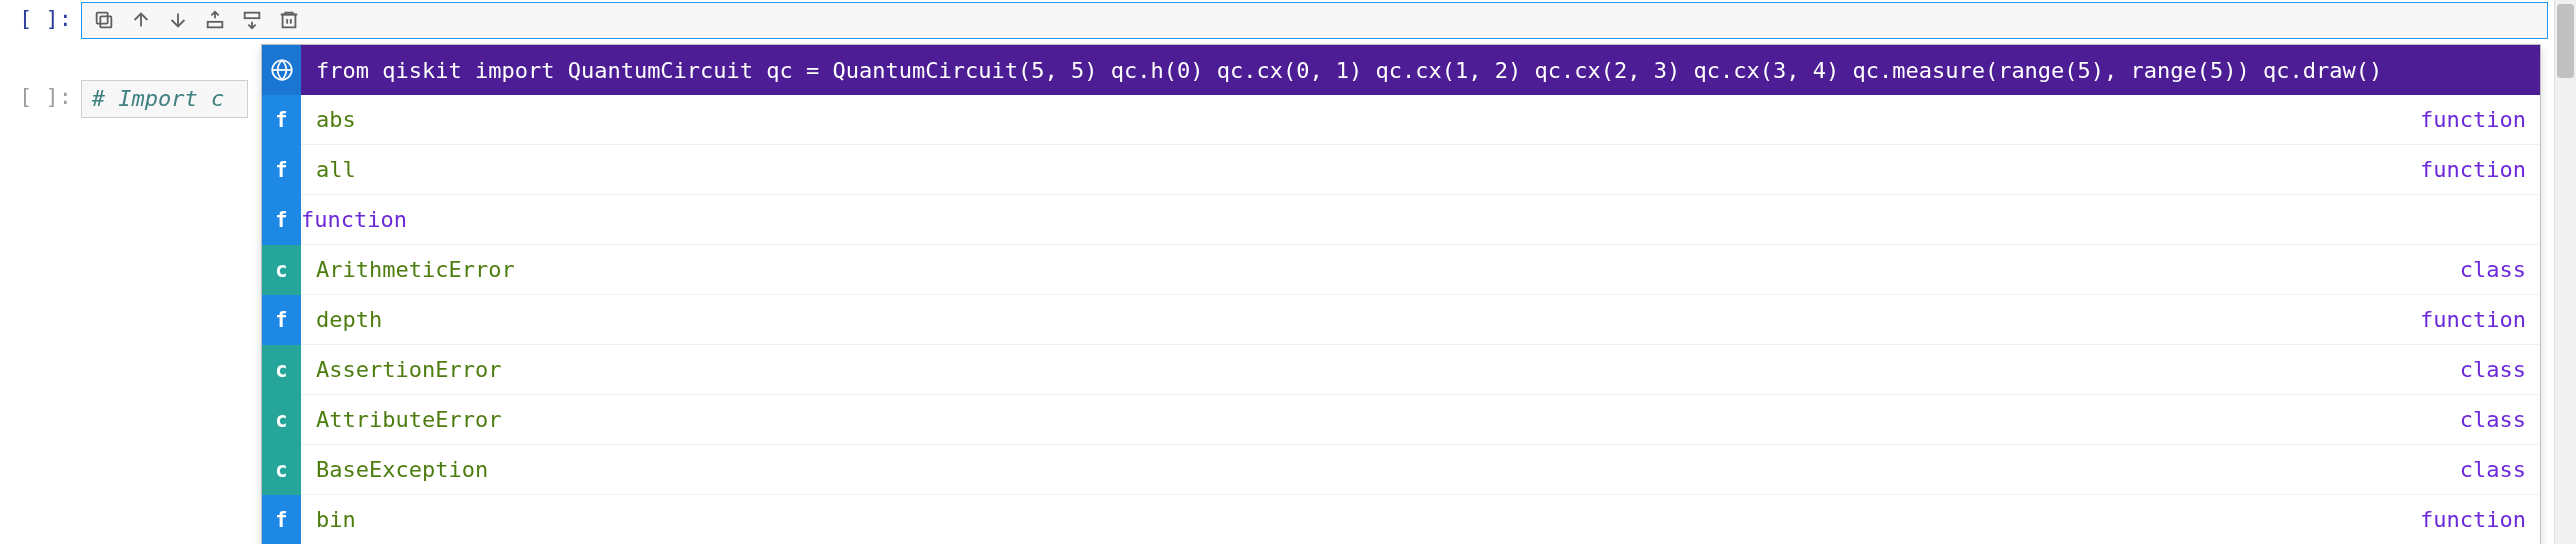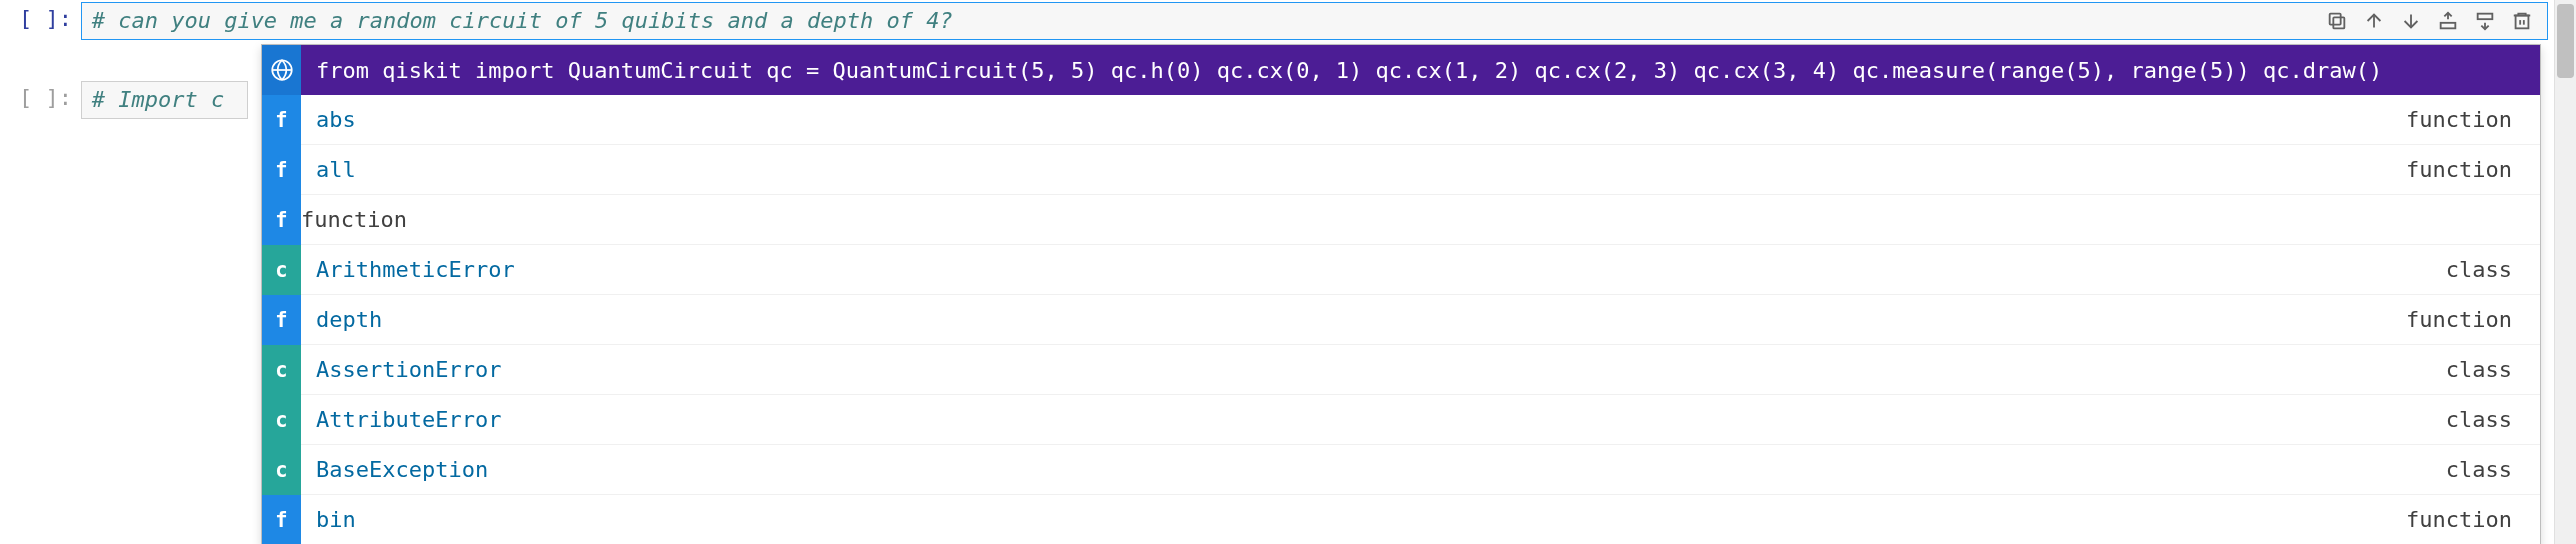--- a/index.html
+++ b/index.html
@@ -116,40 +116,39 @@
     flex-shrink: 0;
   }
   .ac-badge.globe {
     background: #1976D2;
   }
   .ac-badge.f { background: #1E88E5; }
   .ac-badge.c { background: #26A69A; }
   .ac-label {
     flex: 1;
     padding-left: 15px;
-    color: #0369a1;
+    color: #4d7c0f;
     white-space: nowrap;
     overflow: hidden;
   }
   .ac-row.selected .ac-label { color: #ffffff; }
   .ac-type {
-    padding-right: 28px;
-    color: #404040;
+    padding-right: 14px;
+    color: #6d28d9;
     font-size: 22px;
   }
   .ac-row.selected .ac-type { color: #e3f2fd; }
   .globe-svg { width: 26px; height: 26px; }
 </style>
 </head>
 <body>
 
 <div class="cell-row">
   <div class="prompt">[ ]:</div>
   <div class="code-area">
-    <span class="code-text"># can you give me a random circuit of 5 quibits and a depth of 4?</span>
     <div class="toolbar">
       <span class="tb-icon">
         <svg viewBox="0 0 24 24" fill="none" stroke="currentColor" stroke-width="2">
             <rect x="8" y="8" width="12" height="12" rx="1"></rect>
             <rect x="4" y="4" width="12" height="12" rx="1"></rect>
           </svg>
       </span>
       <span class="tb-icon">
         <svg viewBox="0 0 24 24" fill="none" stroke="currentColor" stroke-width="2">
             <path d="M12 19V5"></path>

